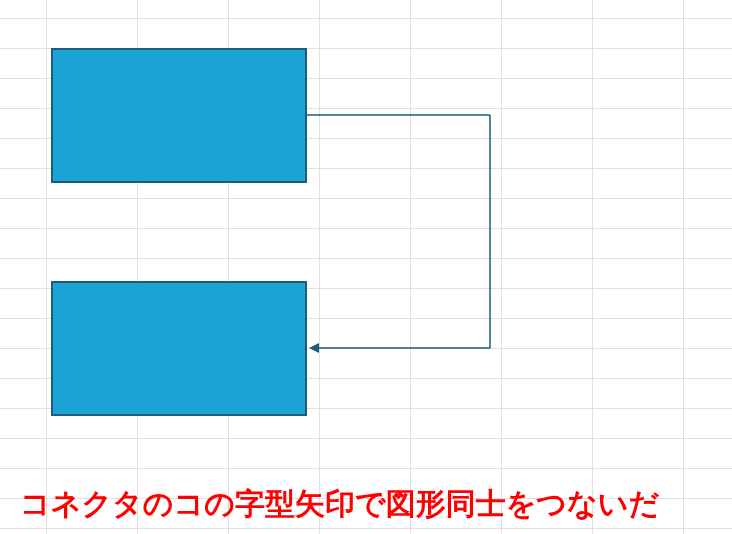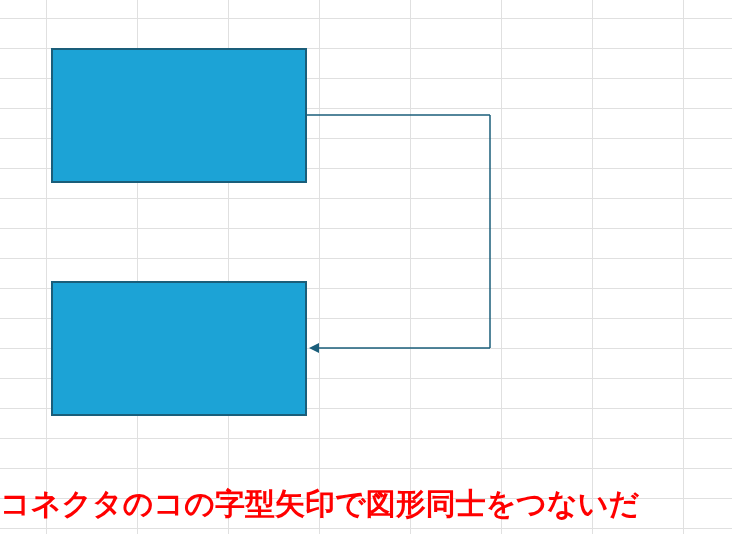--- a/index.html
+++ b/index.html
@@ -106,13 +106,13 @@
 <div class="shape" id="rect1" style="left: 51px; top: 48px; width: 256px; height: 135px;"></div>
 <div class="shape" id="rect2" style="left: 51px; top: 281px; width: 256px; height: 135px;"></div>
 
 <svg class="connector" id="connector" width="732" height="534">
   <line id="seg1" x1="307" y1="115" x2="490" y2="115"></line>
   <line id="seg2" x1="490" y1="115" x2="490" y2="348"></line>
   <line id="seg3" x1="490" y1="348" x2="317" y2="348"></line>
   <polygon id="arrowhead" points="309,348 319,343 319,353"></polygon>
 </svg>
 
-<div class="caption" id="caption" style="left: 0; top: 484px;">コネクタのコの字型矢印で図形同士をつないだ</div>
+<div class="caption" id="caption" style="left: 20px; top: 484px;">コネクタのコの字型矢印で図形同士をつないだ</div>
 
 </body></html>

